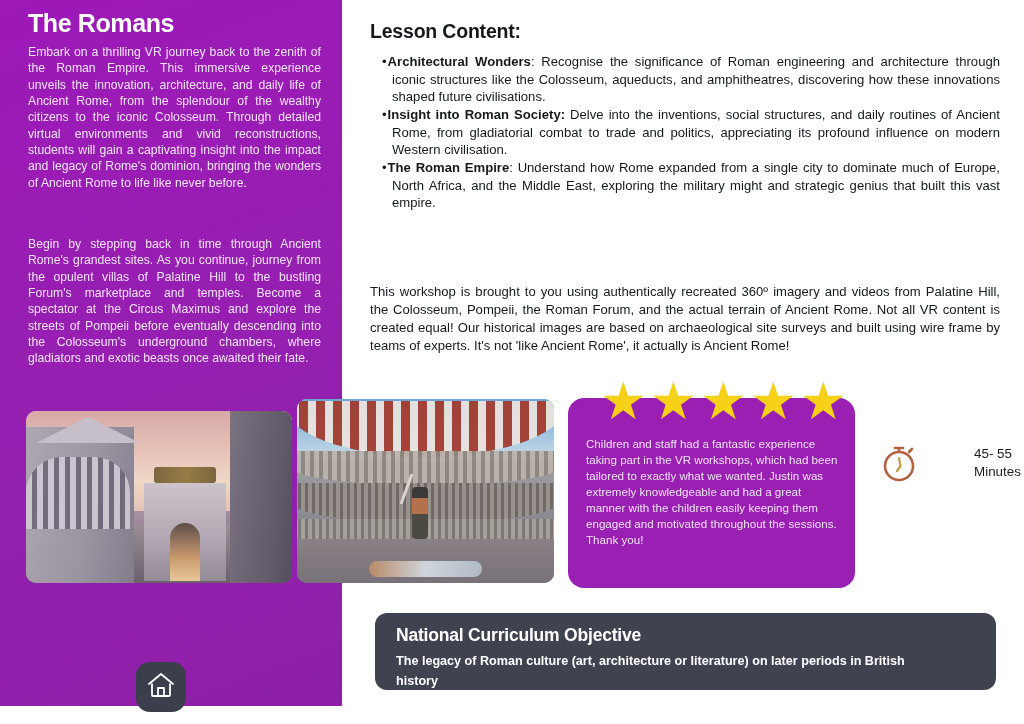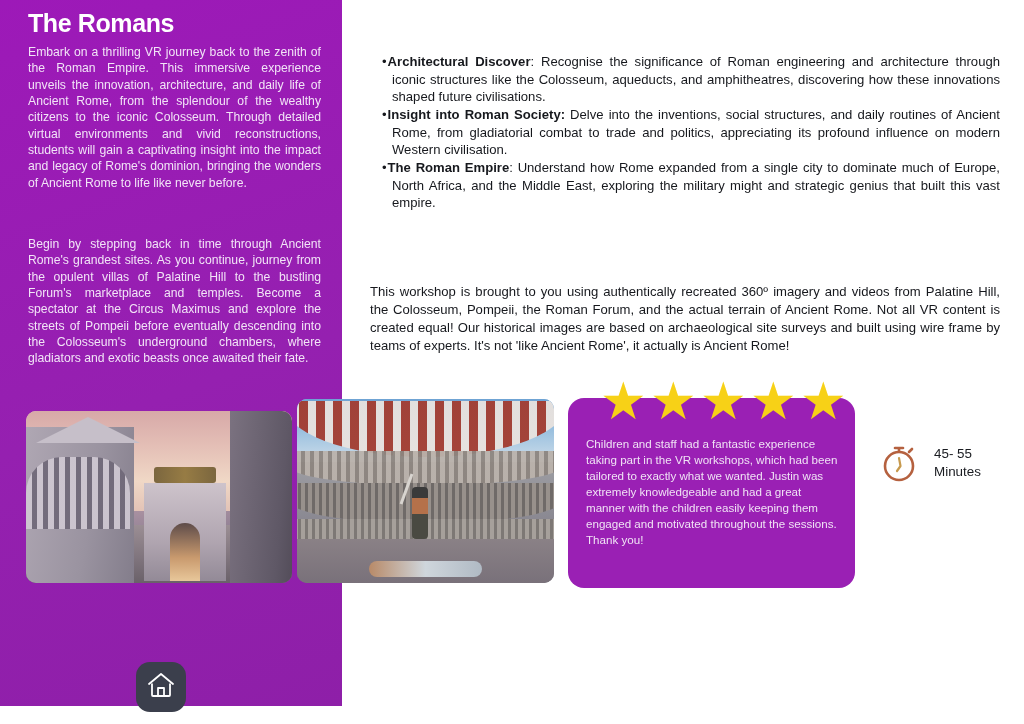--- a/index.html
+++ b/index.html
@@ -290,20 +290,21 @@
     text-align: center;
     color: #f0e2f5;
     font-size: 11.2px;
   }
 
   
   .meta-row {
     position: absolute;
     display: flex;
     align-items: center;
+    gap: 40px;
   }
   .meta-duration { left: 876px; top: 440px; }
   .meta-subject  { left: 876px; top: 512px; }
   .meta-icon { width: 46px; height: 46px; flex: 0 0 auto; }
   .meta-label {
     margin-left: 12px;
     font-size: 13.4px;
     color: #1a1c21;
     line-height: 1.35;
     white-space: pre-line;
@@ -383,24 +384,25 @@
       <span>
         <svg width="30" height="28" viewBox="0 0 30 28">
           <path d="M3 13 L15 3 L27 13" fill="none" stroke="#ffffff" stroke-width="1.8" stroke-linecap="round" stroke-linejoin="round"></path>
           <path d="M6 12.5 V24 a1 1 0 0 0 1 1 H23 a1 1 0 0 0 1 -1 V12.5" fill="none" stroke="#ffffff" stroke-width="1.8" stroke-linejoin="round"></path>
           <path d="M12 25 V17 h6 v8" fill="none" stroke="#ffffff" stroke-width="1.8" stroke-linejoin="round"></path>
         </svg>
       </span>
     </div>
   </div>
 
+  <div class="lesson-heading">Lesson Content:</div>
 
   <div class="bullets">
     <p class="bullet">
-      <span class="dot">•</span><b>Architectural Discover</b><span>: </span><span>Recognise the significance of Roman engineering and architecture through iconic structures like the Colosseum, aqueducts, and amphitheatres, discovering how these innovations shaped future civilisations.</span>
+      <span class="dot">•</span><b>Architectural Wonders</b><span>: </span><span>Recognise the significance of Roman engineering and architecture through iconic structures like the Colosseum, aqueducts, and amphitheatres, discovering how these innovations shaped future civilisations.</span>
     </p>
     <p class="bullet">
       <span class="dot">•</span><b>Insight into Roman Society:</b><span> </span><span>Delve into the inventions, social structures, and daily routines of Ancient Rome, from gladiatorial combat to trade and politics, appreciating its profound influence on modern Western civilisation.</span>
     </p>
     <p class="bullet">
       <span class="dot">•</span><b>The Roman Empire</b><span>: </span><span>Understand how Rome expanded from a single city to dominate much of Europe, North Africa, and the Middle East, exploring the military might and strategic genius that built this vast empire.</span>
     </p>
   </div>
 
   <div class="closing">This workshop is brought to you using authentically recreated 360º imagery and videos from Palatine Hill, the Colosseum, Pompeii, the Roman Forum, and the actual terrain of Ancient Rome. Not all VR content is created equal! Our historical images are based on archaeological site surveys and built using wire frame by teams of experts. It's not 'like Ancient Rome', it actually is Ancient Rome!</div>
@@ -425,14 +427,18 @@
         <line x1="23" y1="8" x2="23" y2="12" stroke="#b5613f" stroke-width="2.6"></line>
         <line x1="33" y1="12" x2="36" y2="9" stroke="#b5613f" stroke-width="2.6" stroke-linecap="round"></line>
         <path d="M23 18 L24.5 26 L21 31" fill="none" stroke="#c79a4e" stroke-width="2.2" stroke-linecap="round" stroke-linejoin="round"></path>
       </svg>
     </span>
     <span class="meta-label">45- 55
 Minutes</span>
   </div>
 
 
+  <div class="nc-banner">
+    <div class="nc-title">National Curriculum Objective</div>
+    <div class="nc-sub">The legacy of Roman culture (art, architecture or literature) on later periods in British history</div>
+  </div>
 
 </div>
 
 </body></html>

